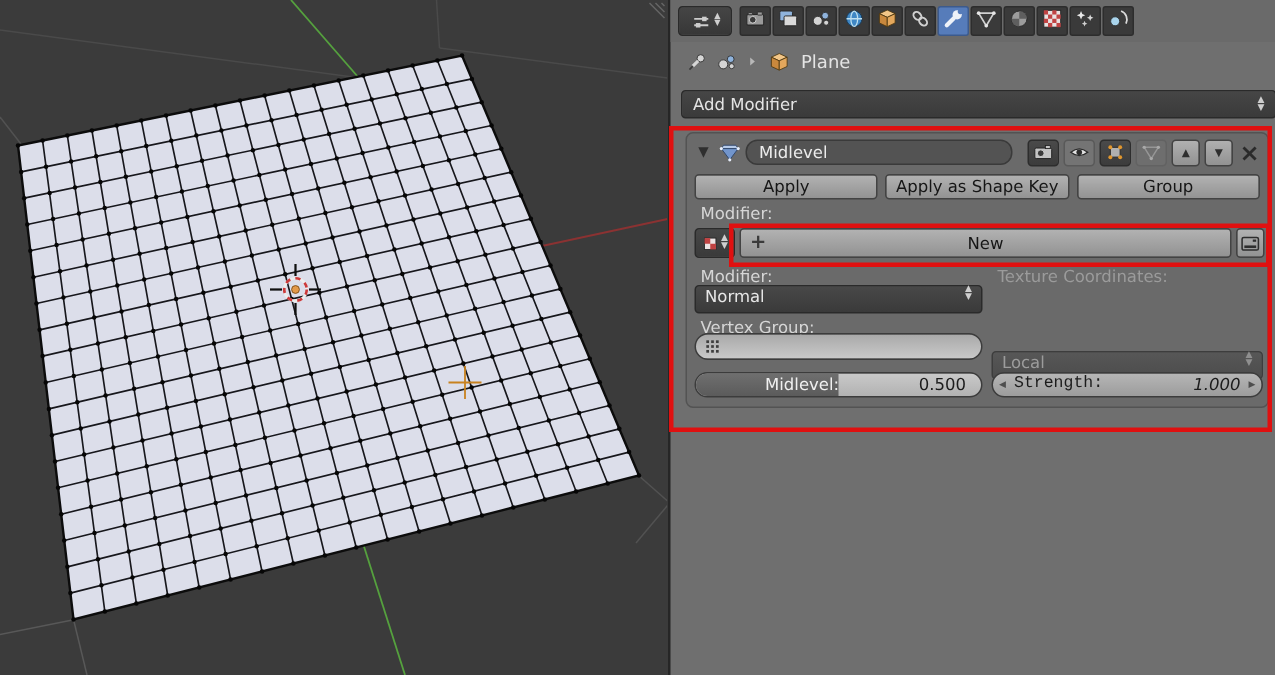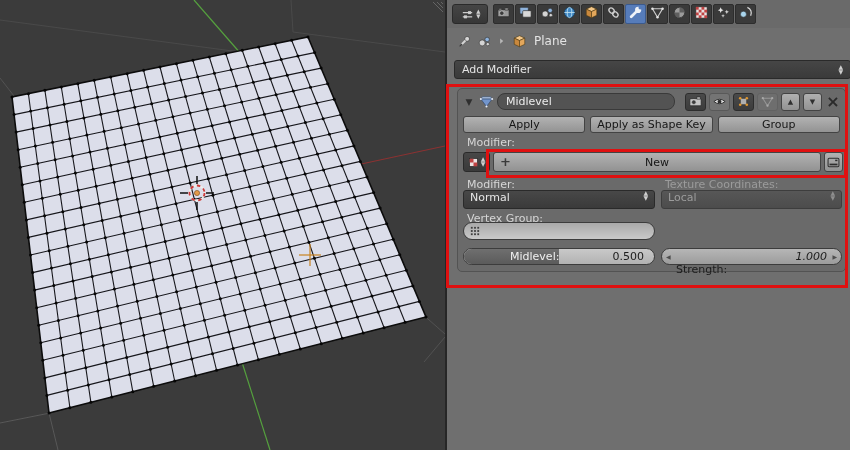--- a/index.html
+++ b/index.html
@@ -67,35 +67,35 @@
   .new-btn { flex:1; position:relative; height:20px; background:linear-gradient(#b2b2b2,#929292);
              border:1px solid #434343; border-radius:3px; color:#161616;
              display:flex; align-items:center; justify-content:center; }
   .new-btn .plus { position:absolute; left:6px; top:1px; font-size:13px; font-weight:bold; color:#3a3a3a; }
   .show-tex { width:19px; height:20px; background:linear-gradient(#b2b2b2,#929393); border:1px solid #434343;
               border-radius:3px; display:flex; align-items:center; justify-content:center; }
 
   .dropdown { position:absolute; height:19px; border-radius:3px; display:flex; align-items:flex-start; padding:0 6px; }
   .dropdown .lbl { flex:1; }
   .dd-dark { background:linear-gradient(#484848,#3a3a3a); border:1px solid #2a2a2a; color:#e6e6e6; }
-  .dd-disabled { background:linear-gradient(#575757,#4c4c4c); border:1px solid #3d3d3d; color:#9c9c9c; }
+  .dd-disabled { background:linear-gradient(#575757,#4c4c4c); border:1px solid #3d3d3d; color:#9c9c9c;margin-top:44px; }
 
   .vg-input { position:absolute; left:5px; top:133px; width:192px; height:18px; border-radius:9px;
               background:linear-gradient(#a9a9a9,#c9c9c9); border:1px solid #3c3c3c;
               display:flex; align-items:center; padding:0 5px; }
 
   .slider { position:absolute; height:17px; border-radius:9px; border:1px solid #3c3c3c;
             background:linear-gradient(#c9c9c9,#b2b2b2); overflow:hidden; }
   .slider .fill { position:absolute; left:0; top:0; bottom:0; background:linear-gradient(#6f6f6f,#5b5b5b); }
   .slider .lab { position:absolute; left:10px; top:1px; color:#f0f0f0;margin-left:36px; }
   .slider .val { position:absolute; right:10px; top:1px; color:#1c1c1c; }
 
   .numfield { position:absolute; height:17px; border-radius:9px; border:1px solid #3c3c3c;
               background:linear-gradient(#b6b6b6,#9c9c9c); }
-  .numfield .lab { position:absolute; left:14px; top:14px; color:#1c1c1c; }
+  .numfield .lab { position:absolute; left:14px; top:1px; color:#1c1c1c;font-family:Liberation Mono, monospace; }
   .numfield .val { position:absolute; right:14px; top:1px; color:#1c1c1c;font-style:italic; }
   .numfield .ar { position:absolute; top:4px; font-size:6px; color:#4e4e4e; }
   .numfield .ar.l { left:4px; } .numfield .ar.r { right:4px; }
 
   
   .anno { position:absolute; border:3px solid #e01010; z-index:9; pointer-events:none; }
 </style>
 </head>
 <body>
 

